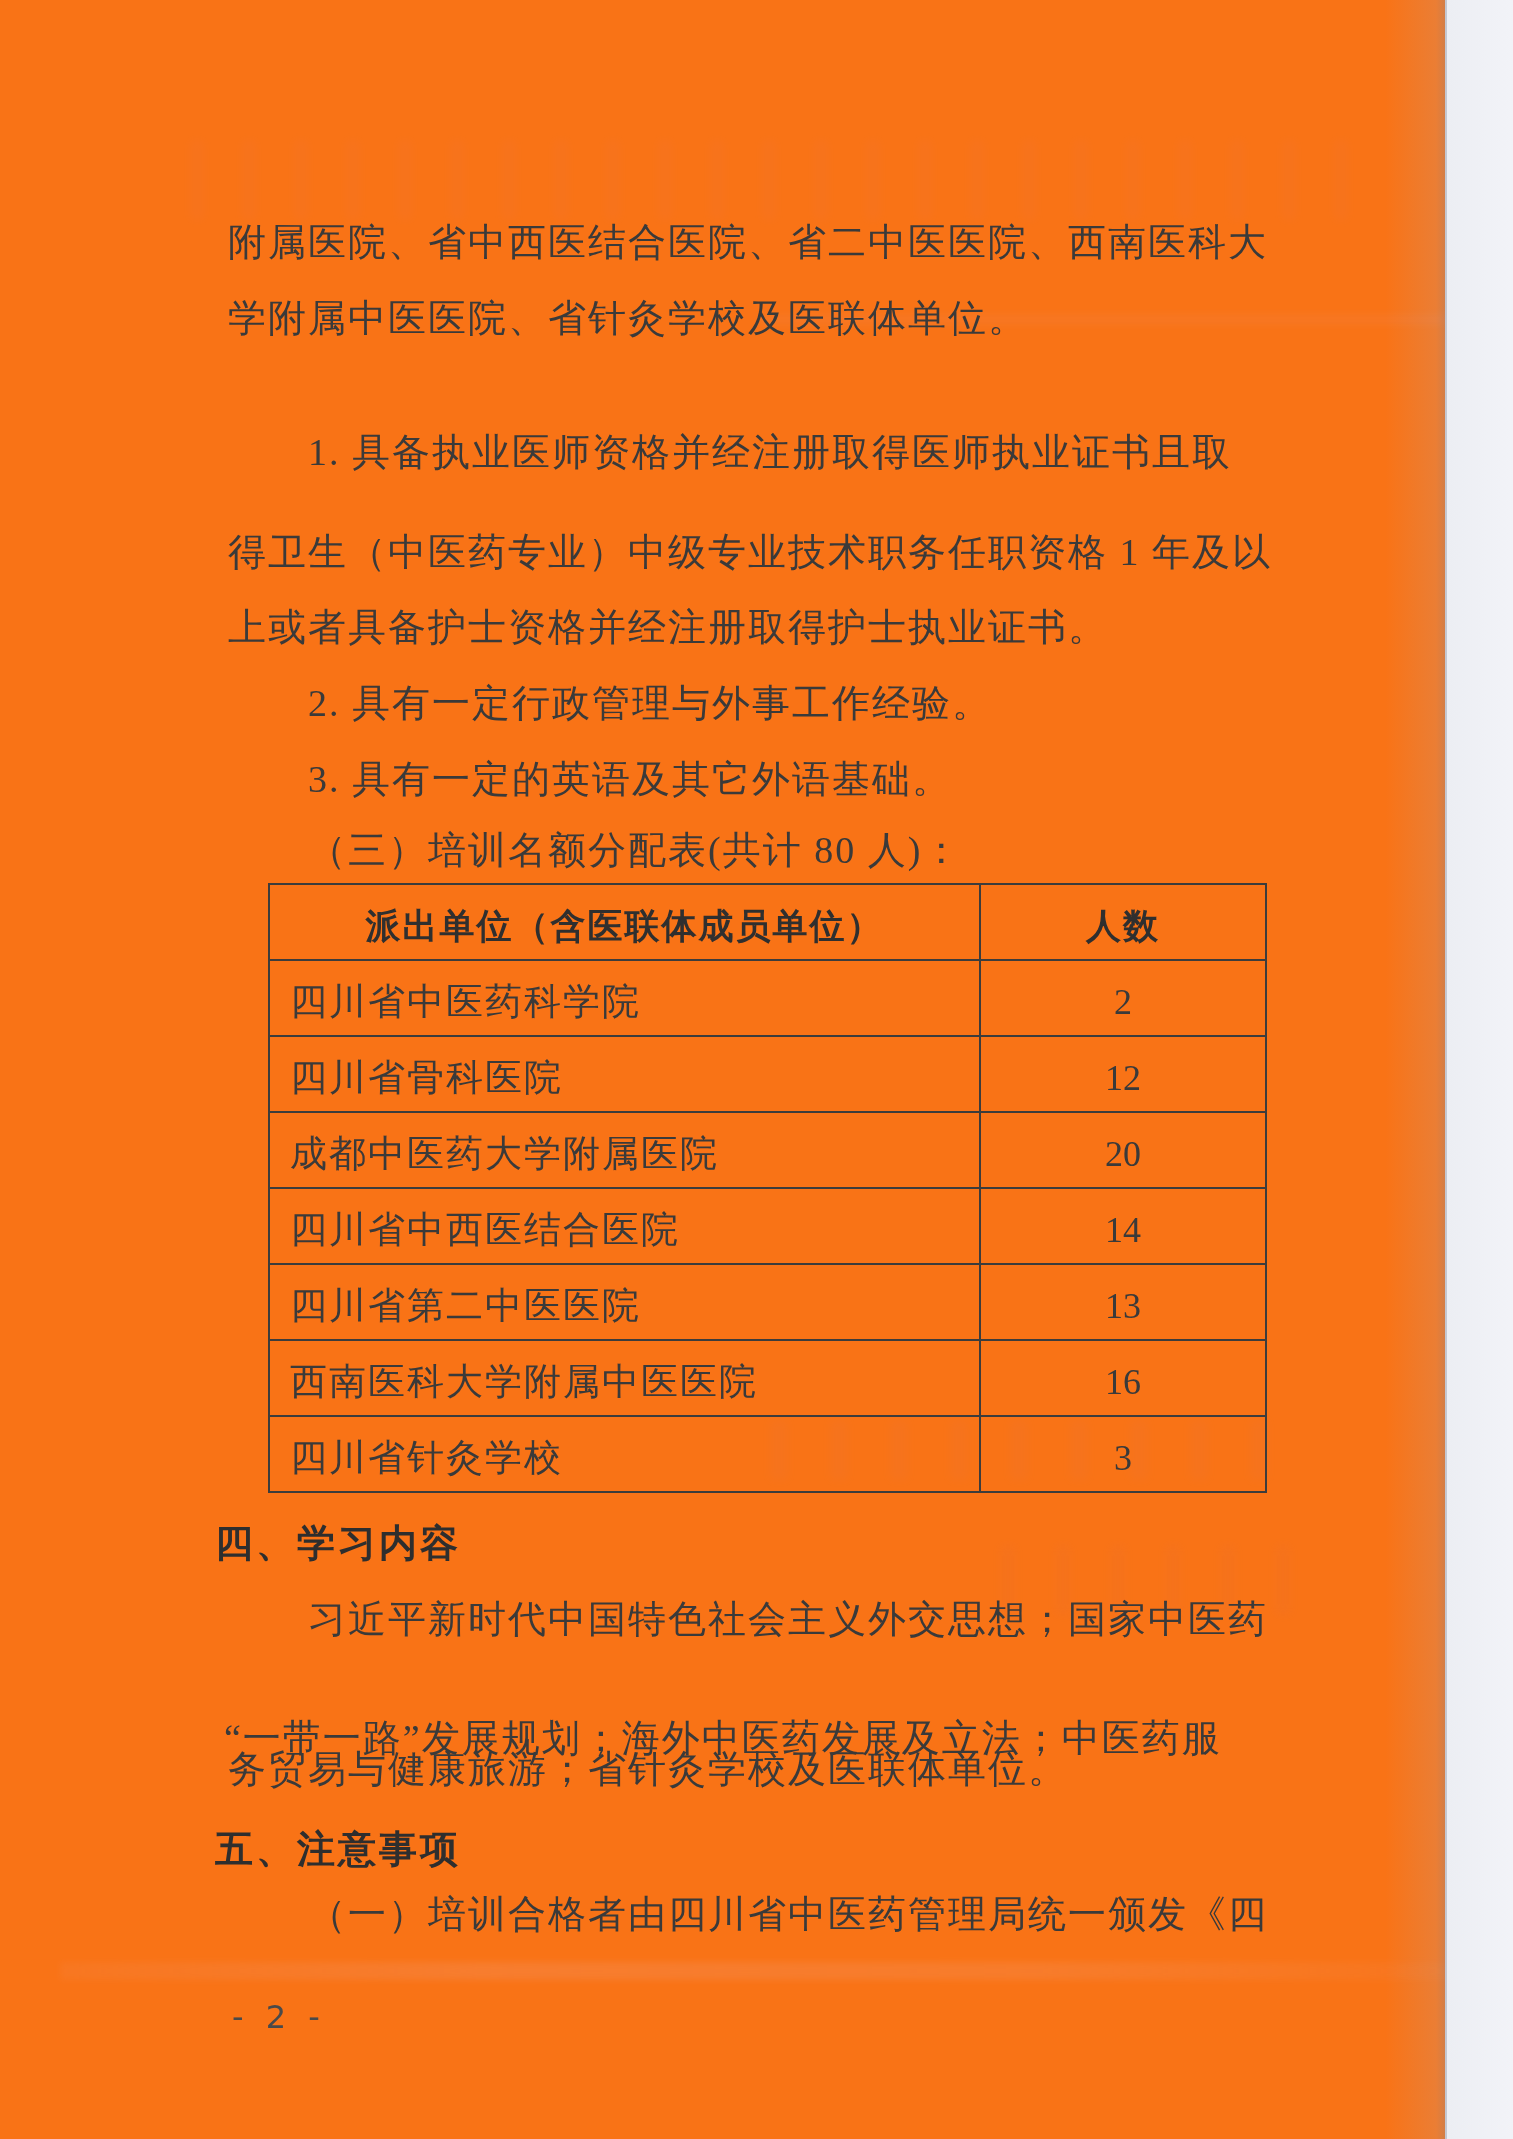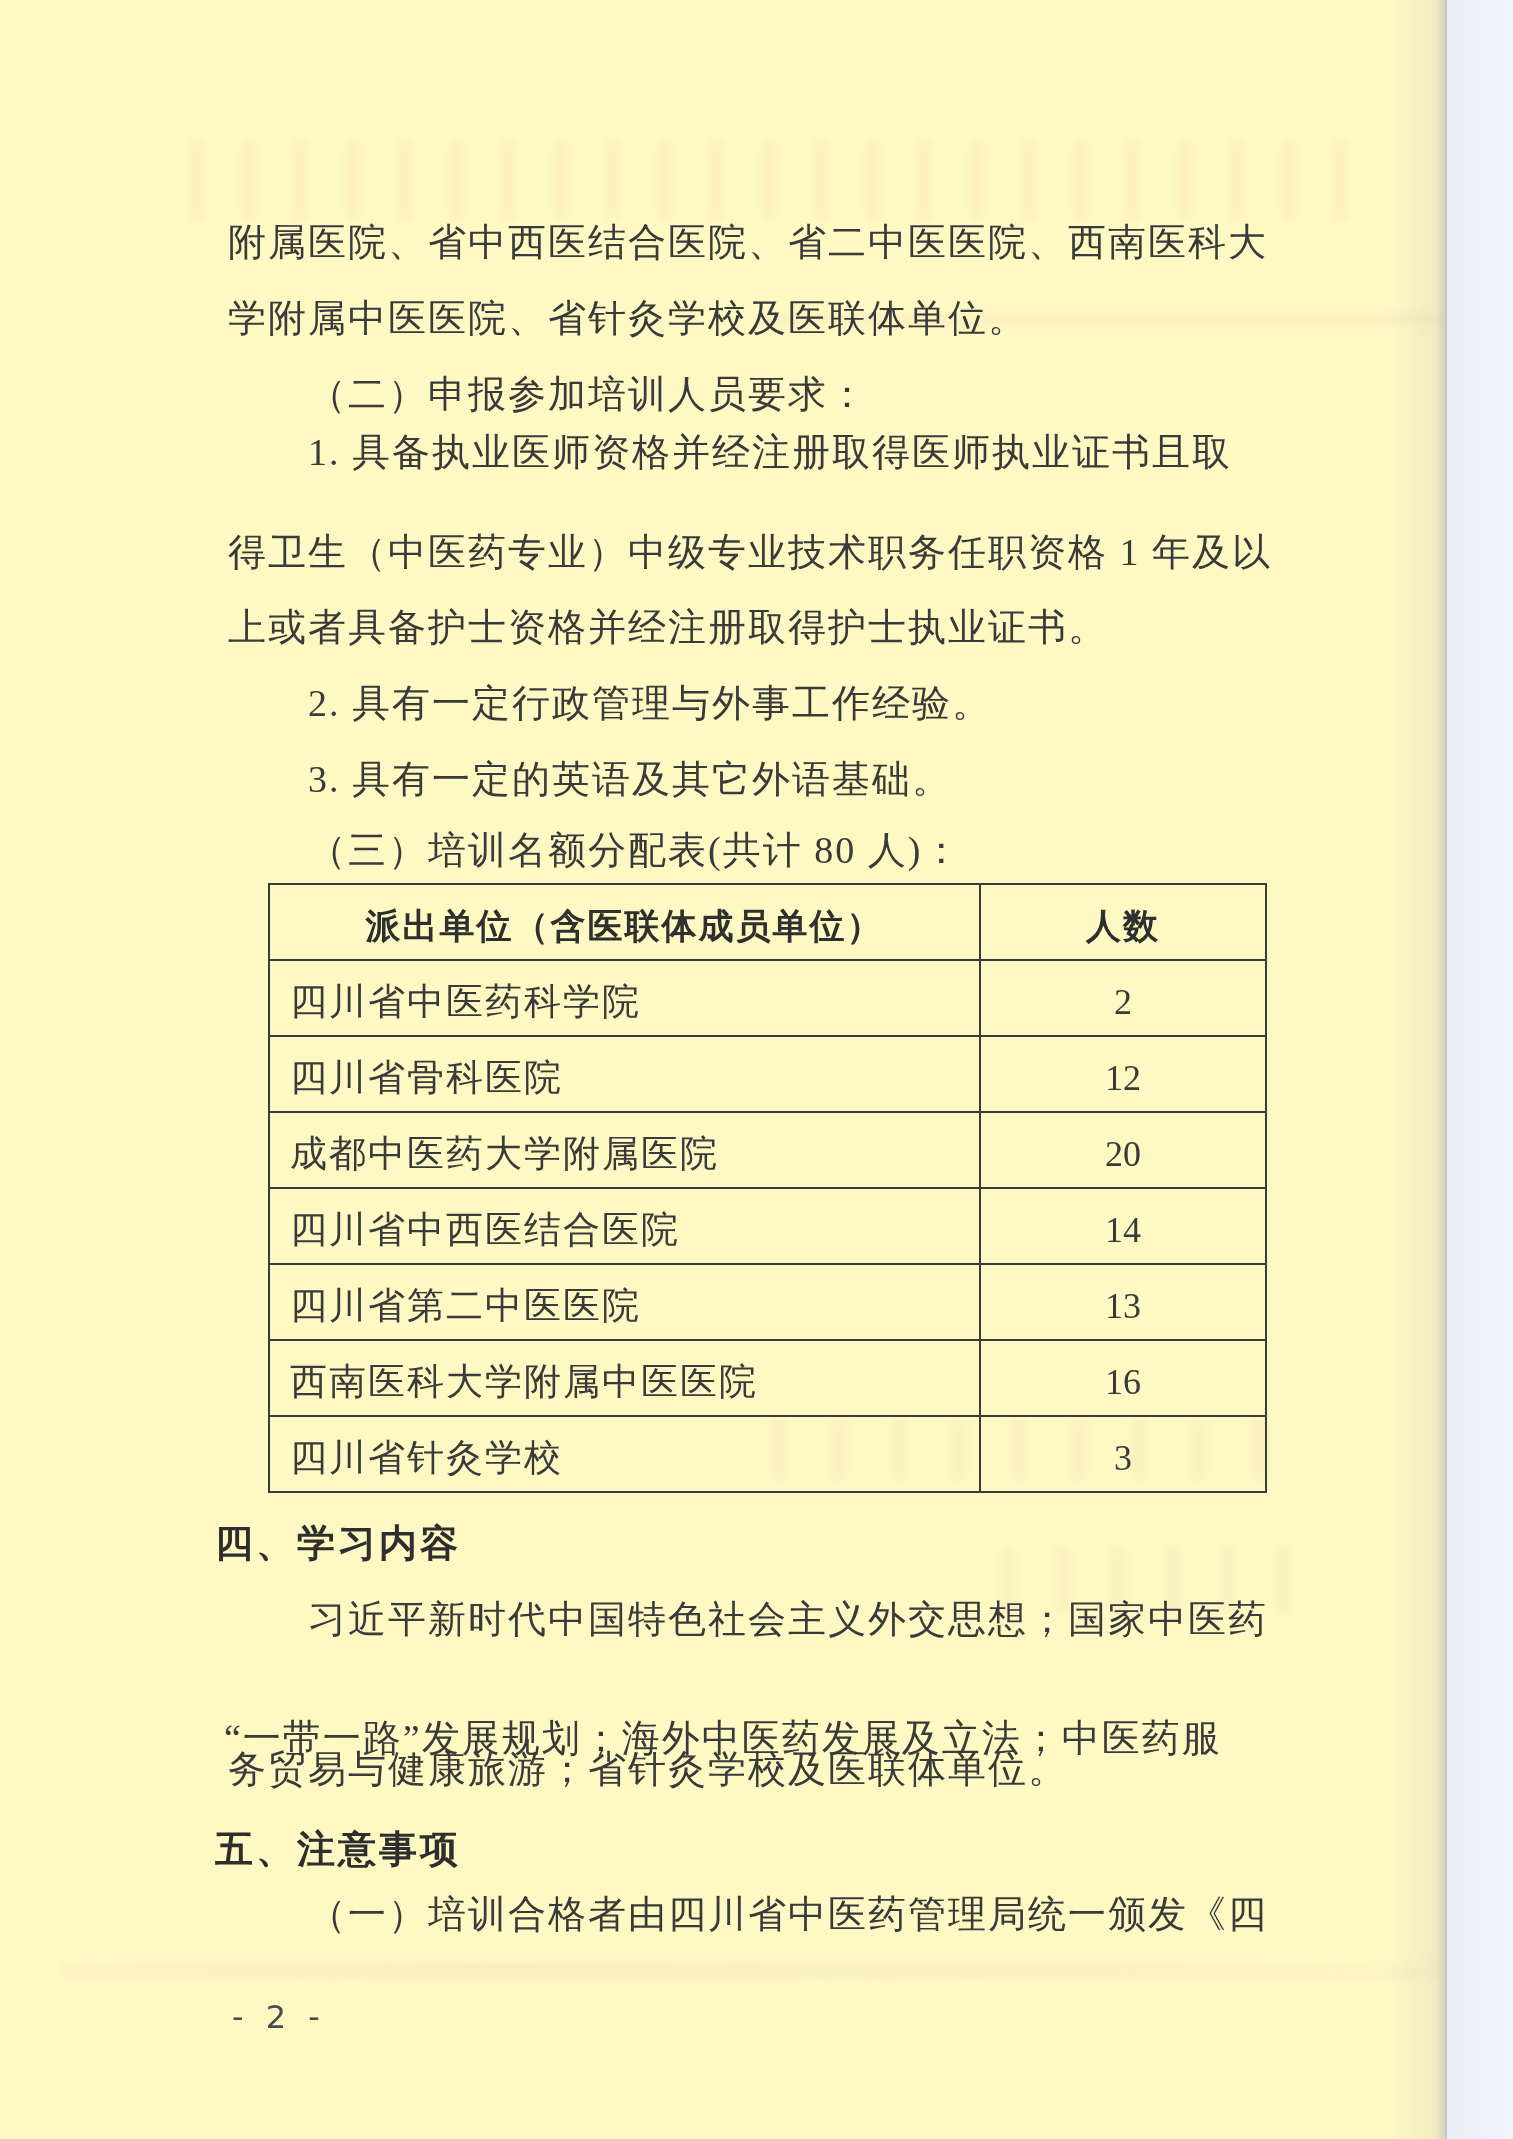--- a/index.html
+++ b/index.html
@@ -1,19 +1,19 @@
 <!DOCTYPE html>
 <html><head>
 <meta charset="utf-8">
 <style>
   html,body{margin:0;padding:0;background:#e8e8ea;}
   .page{
     position:relative;
     width:1513px;height:2139px;
-    background:#fef9c3;
+    background:#f97316;
     overflow:hidden;
     font-family:"Liberation Serif","DejaVu Serif",serif;
     color:#383838;
   }
   
   .fold-shadow{
     position:absolute;top:0;left:1385px;width:60px;height:2139px;
     background:linear-gradient(to right, rgba(170,175,190,0) 0%, rgba(170,175,190,0.18) 85%, rgba(140,145,160,0.35) 100%);
   }
   .right-strip{
@@ -97,21 +97,20 @@
 
   <div class="ghost ghost-top"></div>
   <div class="ghost ghost-line-mid"></div>
   <div class="ghost ghost-table"></div>
   <div class="ghost ghost-lower"></div>
   <div class="ghost ghost-band-bottom"></div>
 
   <div class="bline" style="top:223px">附属医院、省中西医结合医院、省二中医医院、西南医科大</div>
   <div class="bline" style="top:299px">学附属中医医院、省针灸学校及医联体单位。</div>
 
-  <div class="bline indent" style="top:375px">（二）申报参加培训人员要求：</div>
 
   <div class="bline indent" style="top:433px">1. 具备执业医师资格并经注册取得医师执业证书且取</div>
   <div class="bline" style="top:533px">得卫生（中医药专业）中级专业技术职务任职资格 1 年及以</div>
   <div class="bline" style="top:608px">上或者具备护士资格并经注册取得护士执业证书。</div>
 
   <div class="bline indent" style="top:684px">2. 具有一定行政管理与外事工作经验。</div>
   <div class="bline indent" style="top:760px">3. 具有一定的英语及其它外语基础。</div>
 
   <div class="bline indent" style="top:831px">（三）培训名额分配表(共计 80 人)：</div>
 

